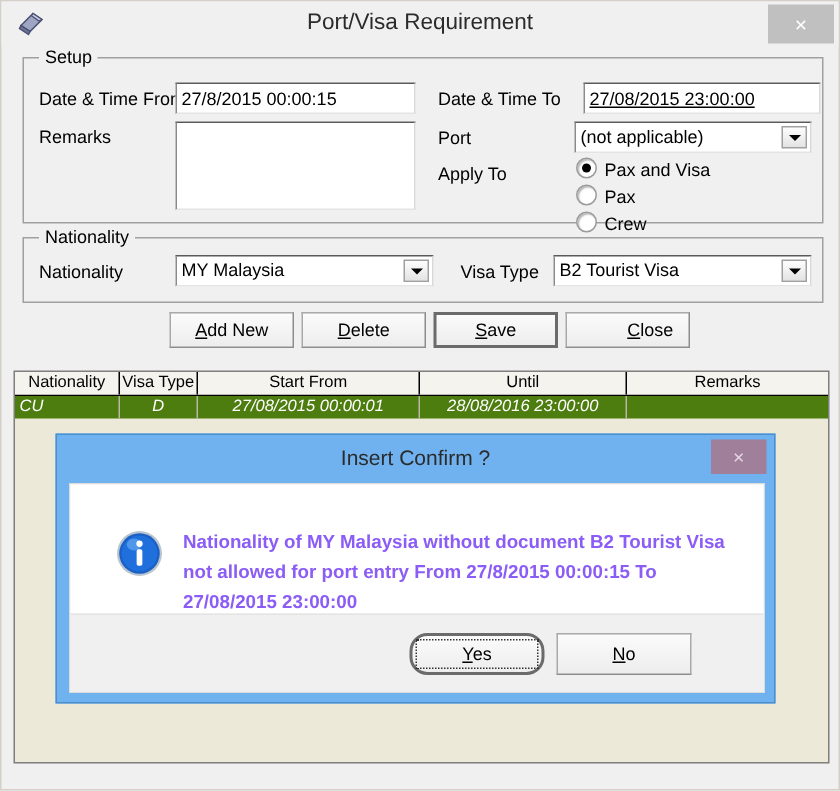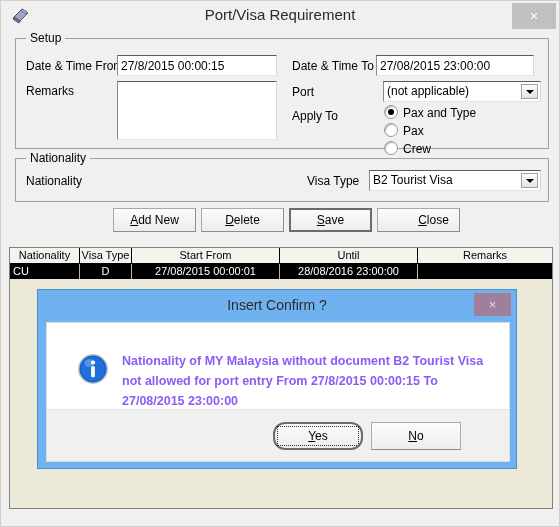--- a/index.html
+++ b/index.html
@@ -179,21 +179,22 @@
     color: #000;
     border-right: 1px solid #000;
     box-sizing: border-box;
     background: #f4f3ee;
     overflow: hidden;
     white-space: nowrap;
   }
   .grid-row {
     position: absolute; left: 0; top: 16px; right: 0;
     height: 15px;
-    background: #000000;
+    background: #4d7c0f;
+    font-style: italic;
   }
   .gr-cell {
     position: absolute; top: 0; height: 15px;
     line-height: 15px;
     font-size: 11px;
     color: #ffffff;
     text-align: center;
     border-right: 1px solid #b9b6a8;
     box-sizing: border-box;
     overflow: hidden;
@@ -301,45 +302,49 @@
   <div class="groupbox" id="setup-group">
     <span class="group-legend">Setup</span>
 
     <span class="fieldlabel" style="left:10px; top:20px;">Date &amp; Time From</span>
     <div class="textinput" style="left:101px; top:16px; width:160px; height:21px;">27/8/2015 00:00:15</div>
 
     <span class="fieldlabel" style="left:10px; top:45px;">Remarks</span>
     <div class="textinput" style="left:101px; top:42px; width:160px; height:59px;"></div>
 
     <span class="fieldlabel" style="left:276px; top:20px;">Date &amp; Time To</span>
-    <div class="textinput" style="left:360px; top:16px; width:158px; height:21px;">27/08/2015 23:00:00</div>
+    <div class="textinput" style="left:373px; top:16px; width:158px; height:21px;text-decoration:underline;">27/08/2015 23:00:00</div>
 
     <span class="fieldlabel" style="left:276px; top:46px;">Port</span>
     <div class="combo" style="left:367px; top:42px; width:158px; height:21px;">
       <span>(not applicable)</span>
       <span class="combo-arrow"></span>
     </div>
 
     <span class="fieldlabel" style="left:276px; top:70px;">Apply To</span>
 
     <div class="radio-row" style="left:368px; top:66px;">
-      <span class="radio-mark on"></span><span>Pax and Type</span>
+      <span class="radio-mark on"></span><span>Pax and Visa</span>
     </div>
     <div class="radio-row" style="left:368px; top:84px;">
       <span class="radio-mark"></span><span>Pax</span>
     </div>
     <div class="radio-row" style="left:368px; top:102px;">
       <span class="radio-mark"></span><span>Crew</span>
     </div>
   </div>
 
   <div class="groupbox" id="conditions-group">
     <span class="group-legend">Nationality</span>
 
     <span class="fieldlabel" style="left:10px; top:15px;">Nationality</span>
+    <div class="combo" style="left:101px; top:11px; width:172px; height:21px;">
+      <span>MY Malaysia</span>
+      <span class="combo-arrow"></span>
+    </div>
 
     <span class="fieldlabel" style="left:291px; top:15px;">Visa Type</span>
     <div class="combo" style="left:353px; top:11px; width:172px; height:21px;">
       <span>B2 Tourist Visa</span>
       <span class="combo-arrow"></span>
     </div>
   </div>
 
   <div class="btn" style="left:112px; top:207px; width:83px; height:24px;"><u>A</u><span>dd New</span></div>
   <div class="btn" style="left:200px; top:207px; width:83px; height:24px;"><u>D</u><span>elete</span></div>

